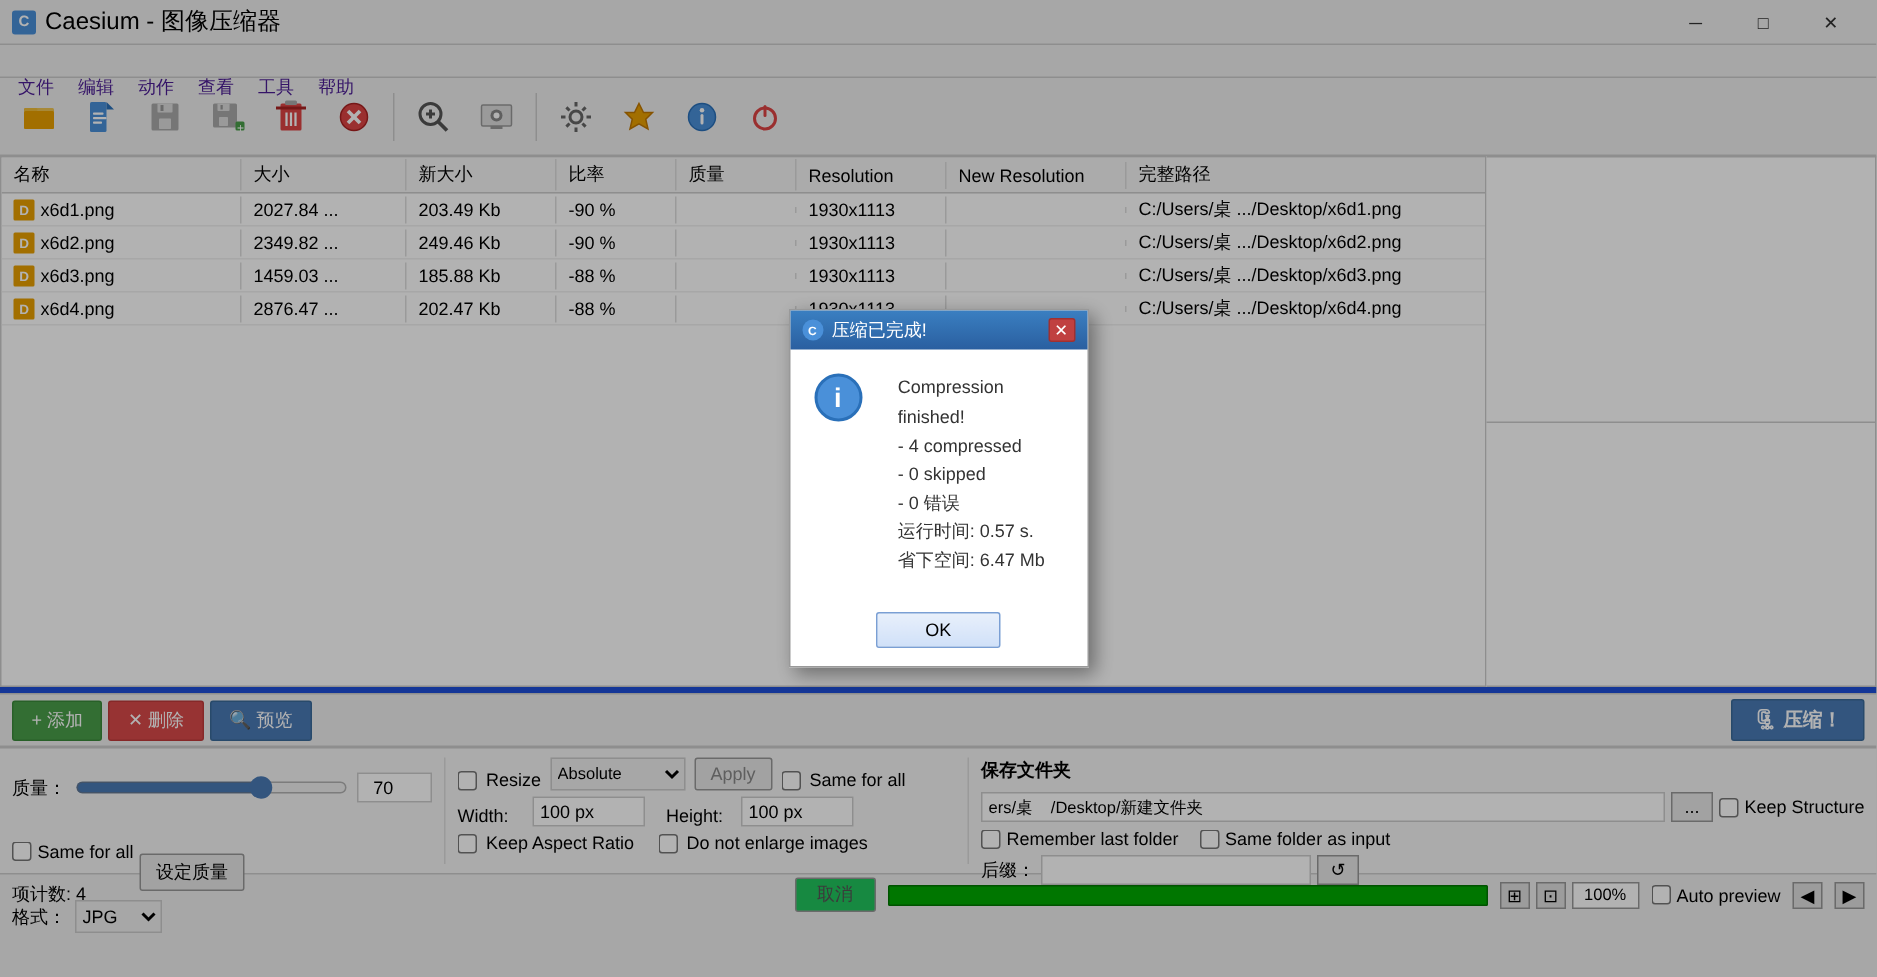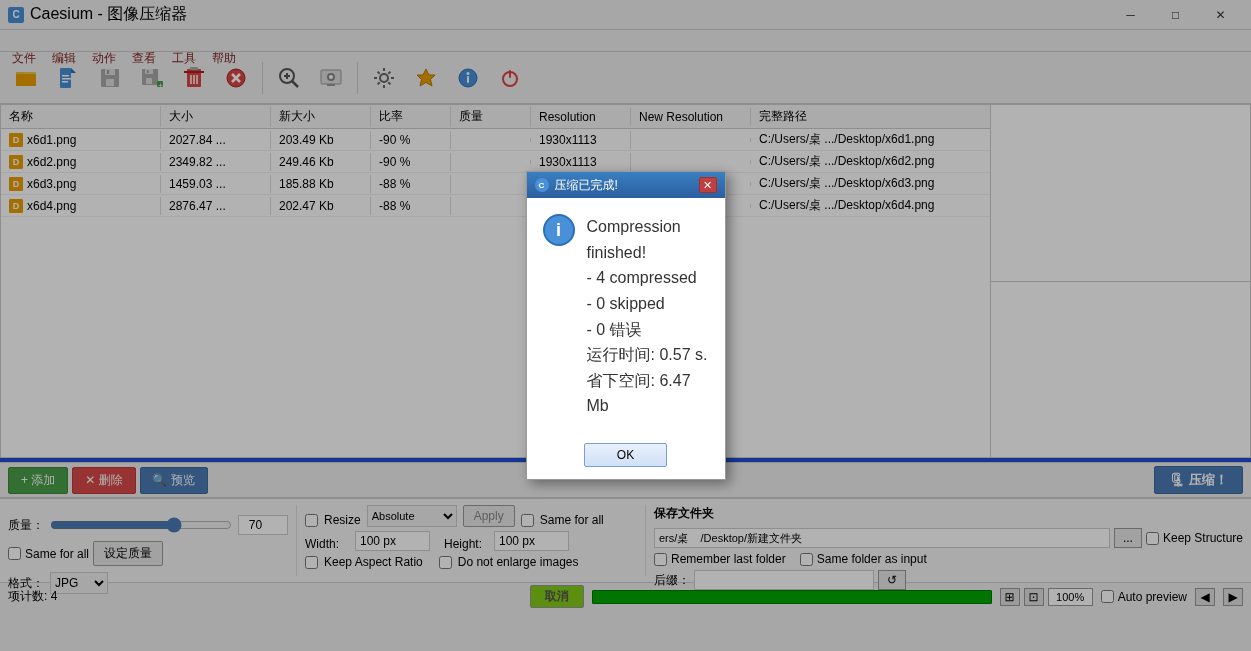--- a/index.html
+++ b/index.html
@@ -7,21 +7,21 @@
     
     
     .title-bar { background: #f0f0f0; height: 30px; display: flex; align-items: center; padding: 0 8px; border-bottom: 1px solid #ccc; }
     .title-bar-icon { width: 16px; height: 16px; margin-right: 6px; background: #4a90d9; border-radius: 2px; display: flex; align-items: center; justify-content: center; color: white; font-size: 10px; font-weight: bold; }
     .title-bar-text { flex: 1; font-size: 16px; color: #000; }
     .title-bar-controls { display: flex; gap: 0; }
     .title-bar-btn { width: 45px; height: 30px; border: none; background: transparent; cursor: pointer; display: flex; align-items: center; justify-content: center; font-size: 12px; color: #333; }
     
     
     .menu-bar { background: #f0f0f0; height: 22px; display: flex; align-items: center; padding: 0 4px; border-bottom: 1px solid #ccc; }
-    .menu-item { padding: 2px 8px; font-size: 12px; cursor: pointer; color: #7f1d1d; margin-top: 36px; }
+    .menu-item { padding: 2px 8px; font-size: 12px; cursor: pointer; color: #4c1d95; margin-top: 36px; }
     
     
     .toolbar { background: #f0f0f0; height: 52px; display: flex; align-items: center; padding: 4px 6px; gap: 2px; border-bottom: 1px solid #ccc; }
     .toolbar-btn { width: 40px; height: 40px; border: 1px solid transparent; background: transparent; cursor: pointer; display: flex; align-items: center; justify-content: center; border-radius: 2px; }
     .toolbar-sep { width: 1px; height: 32px; background: #ccc; margin: 0 4px; }
     .toolbar-icon { width: 28px; height: 28px; display: flex; align-items: center; justify-content: center; font-size: 18px; }
     
     
     .file-list-area { flex: 1; background: white; border: 1px solid #ccc; margin: 0; overflow: hidden; display: flex; flex-direction: column; }
     .file-list-header { display: flex; background: #f5f5f5; border-bottom: 1px solid #ccc; height: 24px; align-items: center; font-size: 12px; font-weight: normal; }
@@ -59,50 +59,50 @@
     .quality-row { display: flex; align-items: center; gap: 6px; margin-top: 10px; }
     .quality-label { font-size: 12px; width: 36px; }
     .quality-slider { flex: 1; height: 16px; }
     .quality-input { width: 50px; height: 20px; border: 1px solid #ccc; font-size: 12px; text-align: center; }
     
     .format-row { display: flex; align-items: center; gap: 6px; }
     .format-label { font-size: 12px; }
     .format-select { height: 22px; font-size: 12px; border: 1px solid #ccc; }
     
     .checkbox-row { display: flex; align-items: center; gap: 4px; font-size: 12px; }
-    .set-quality-btn { padding: 3px 10px; font-size: 12px; border: 1px solid #999; background: #e8e8e8; cursor: pointer; border-radius: 2px; }
+    .set-quality-btn { padding: 3px 10px; font-size: 12px; border: 1px solid #999; background: #e8e8e8; cursor: pointer; border-radius: 2px; margin-top: 28px; }
     .resize-row { display: flex; align-items: flex-end; gap: 6px; }
     .resize-select { height: 22px; font-size: 11px; border: 1px solid #ccc; width: 90px; }
     .apply-btn { padding: 3px 10px; font-size: 12px; border: 1px solid #999; background: #e8e8e8; cursor: pointer; border-radius: 2px; color: #888; }
     .dim-input { width: 75px; height: 20px; border: 1px solid #ccc; font-size: 12px; padding: 0 4px; }
     .dim-label { font-size: 12px; width: 44px; }
     
     .folder-row { display: flex; align-items: center; gap: 4px; font-size: 12px; }
     .folder-input { flex: 1; height: 20px; border: 1px solid #ccc; font-size: 11px; padding: 0 4px; }
     .folder-btn { padding: 2px 8px; font-size: 12px; border: 1px solid #999; background: #e8e8e8; cursor: pointer; }
     
     
     .status-bar { height: 28px; background: #f0f0f0; border-top: 1px solid #ccc; display: flex; align-items: center; padding: 0 8px; gap: 8px; font-size: 12px; }
     .status-count { margin-right: auto; }
     .zoom-controls { display: flex; align-items: center; gap: 4px; }
     .zoom-btn { width: 20px; height: 18px; border: 1px solid #999; background: #e0e0e0; cursor: pointer; font-size: 12px; display: flex; align-items: center; justify-content: center; }
     .zoom-display { width: 45px; height: 18px; border: 1px solid #999; background: white; text-align: center; font-size: 11px; display: flex; align-items: center; justify-content: center; }
     .autopreview-row { display: flex; align-items: center; gap: 4px; }
-    .cancel-btn { padding: 2px 14px; font-size: 12px; border: 1px solid #999; background: #84cc16; cursor: pointer; border-radius: 2px; color: #555; font-weight: bold; }
+    .cancel-btn { padding: 2px 14px; font-size: 12px; border: 1px solid #999; background: #22c55e; cursor: pointer; border-radius: 2px; color: #555; }
     .progress-bar-outer { flex: 1; height: 14px; background: #00aa00; border: 1px solid #007700; border-radius: 1px; max-width: 400px; }
     
     
     .modal-overlay { position: fixed; top: 0; left: 0; width: 1251px; height: 651px; background: rgba(0,0,0,0.3); display: flex; align-items: center; justify-content: center; z-index: 100; }
     .modal { background: white; border: 1px solid #999; box-shadow: 4px 4px 12px rgba(0,0,0,0.4); width: 200px; }
     .modal-titlebar { background: linear-gradient(to bottom, #3a7fc1, #2a5fa0); color: white; padding: 4px 8px; display: flex; align-items: center; justify-content: space-between; height: 26px; }
     .modal-title-left { display: flex; align-items: center; gap: 6px; font-size: 12px; }
     .modal-close { width: 18px; height: 16px; background: #c04040; border: 1px solid #a03030; color: white; cursor: pointer; font-size: 11px; display: flex; align-items: center; justify-content: center; border-radius: 2px; }
     .modal-body { padding: 16px; display: flex; gap: 12px; }
     .modal-icon { width: 32px; height: 32px; border-radius: 50%; background: #4a90d9; border: 2px solid #2a70b9; color: white; font-size: 18px; font-weight: bold; display: flex; align-items: center; justify-content: center; flex-shrink: 0; }
-    .modal-text { font-size: 16px; line-height: 1.6; color: #333; }
+    .modal-text { font-size: 12px; line-height: 1.6; color: #333; margin-left: 12px; }
     .modal-footer { padding: 8px 16px 12px; display: flex; justify-content: center; }
     .ok-btn { padding: 4px 32px; font-size: 12px; border: 1px solid #7a9fd4; background: linear-gradient(to bottom, #e8f0fb, #d0e0f8); cursor: pointer; border-radius: 2px; }
   </style>
 </head>
 <body>
 
 <div class="title-bar">
   <div class="title-bar-icon">C</div>
   <span class="title-bar-text">Caesium - 图像压缩器</span>
   <div class="title-bar-controls">

